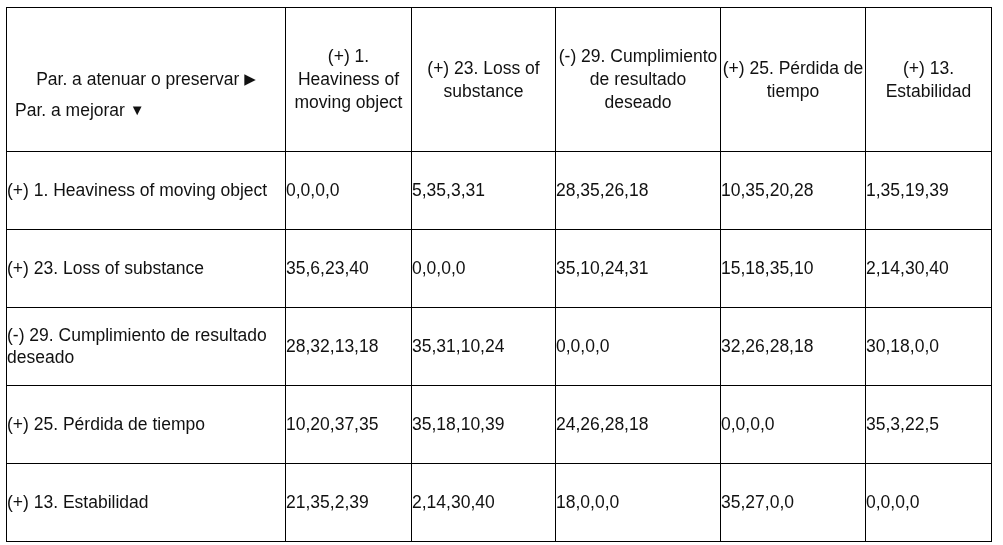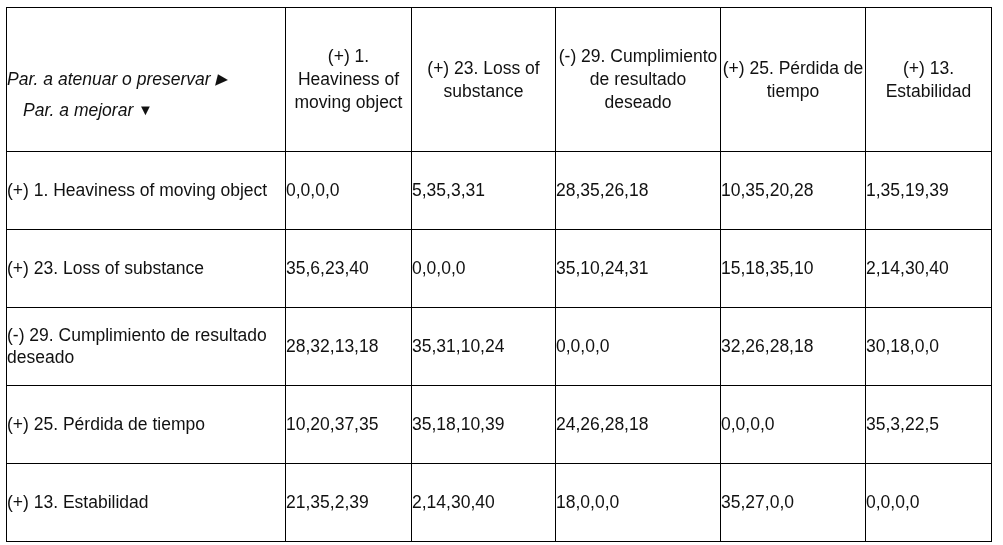--- a/index.html
+++ b/index.html
@@ -52,32 +52,31 @@
   col.c-d4    { width: 145px; }
   col.c-d5    { width: 126px; }
 
   
   tr.header-row td { height: 143px; }
 
   td.corner-cell {
     position: relative;
     padding: 9px 8px 10px 8px;
     vertical-align: top;
-    text-align: left;
-    font-style: italic;
+    text-align: center;
   }
   .corner-top {
     display: block;
     white-space: nowrap;
     font-size: 17.5px;
   }
   .corner-bottom {
     display: block;
     position: absolute;
-    left: 16px;
+    left: 8px;
     bottom: 30px;
     white-space: nowrap;
     font-size: 17.5px;
   }
   .tri {
     font-size: 15px;
     line-height: 1;
     display: inline-block;
     transform: translateY(-1px);
   }

